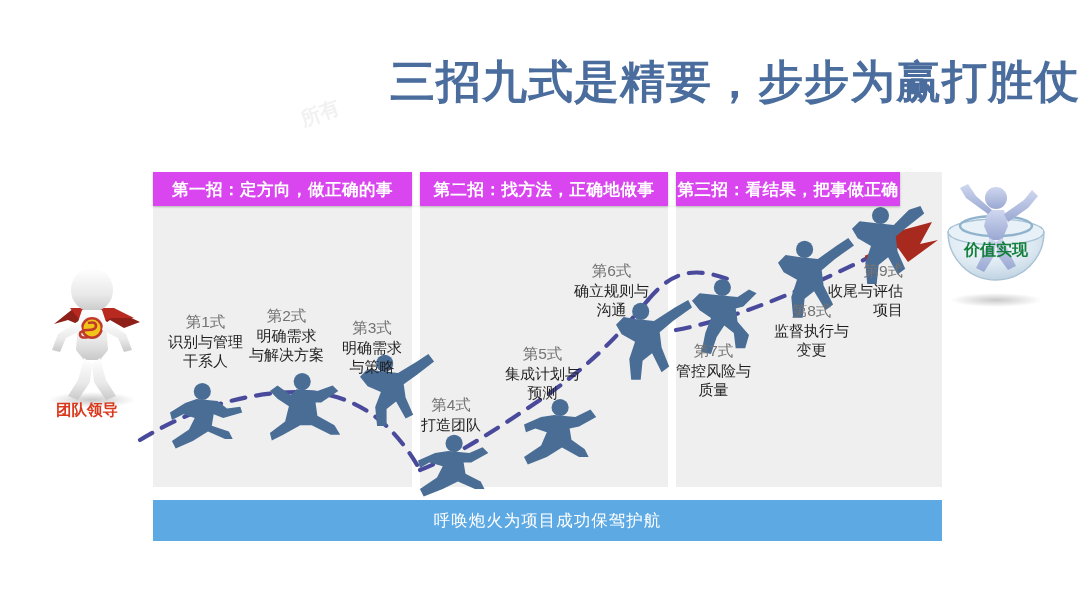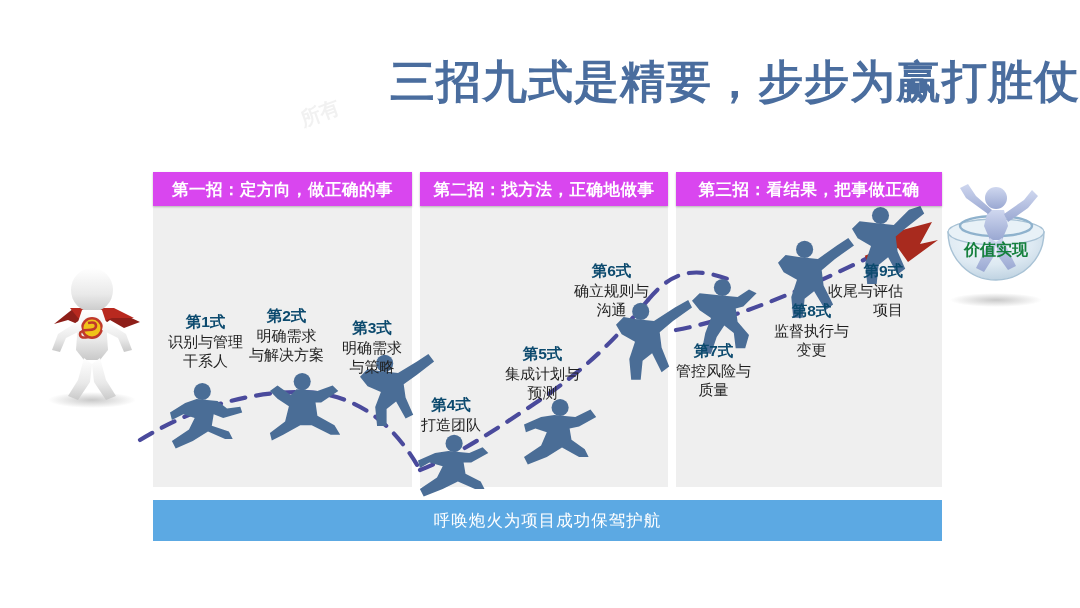--- a/index.html
+++ b/index.html
@@ -64,44 +64,44 @@
     color: #ffffff;
     font-size: 16.5px;
     font-weight: bold;
     text-align: center;
     letter-spacing: 0.5px;
     box-shadow: 0 1px 2px rgba(0,0,0,0.25);
     white-space: nowrap;
   }
   #panel-header-1 { left: 153px;  width: 259px; }
   #panel-header-2 { left: 420px;  width: 248px; }
-  #panel-header-3 { left: 676px;  width: 266px; }
+  #panel-header-3 { left: 676px;  width: 224px; }
 
   
   #stage {
     position: absolute;
     left: 0;
     top: 0;
     width: 1080px;
     height: 608px;
     pointer-events: none;
   }
 
   
   .step-label {
     position: absolute;
     text-align: center;
     white-space: nowrap;
     line-height: 1.28;
   }
   .step-num {
     display: block;
-    color: #0c4a6e;
+    color: #737373;
     font-size: 15.5px;
-    font-weight: bold;
+    font-weight: normal;
   }
   .step-text {
     display: block;
     color: #1f1f1f;
     font-size: 15px;
   }
 
   #label-1 { left: 168px; top: 312px; }
   #label-2 { left: 249px; top: 306px; }
   #label-3 { left: 342px; top: 318px; }
@@ -331,16 +331,17 @@
   <span class="step-text">监督执行与</span>
   <span class="step-text">变更</span>
 </div>
 <div class="step-label" id="label-9">
   <span class="step-num">第9式</span>
   <span class="step-text">收尾与评估</span>
   <span class="step-text">项目</span>
 </div>
 
 <div id="leader-label">
+  <div>团队领导</div>
 </div>
 <div id="value-label">价值实现</div>
 
 <div id="bottom-bar">呼唤炮火为项目成功保驾护航</div>
 
 </body></html>

